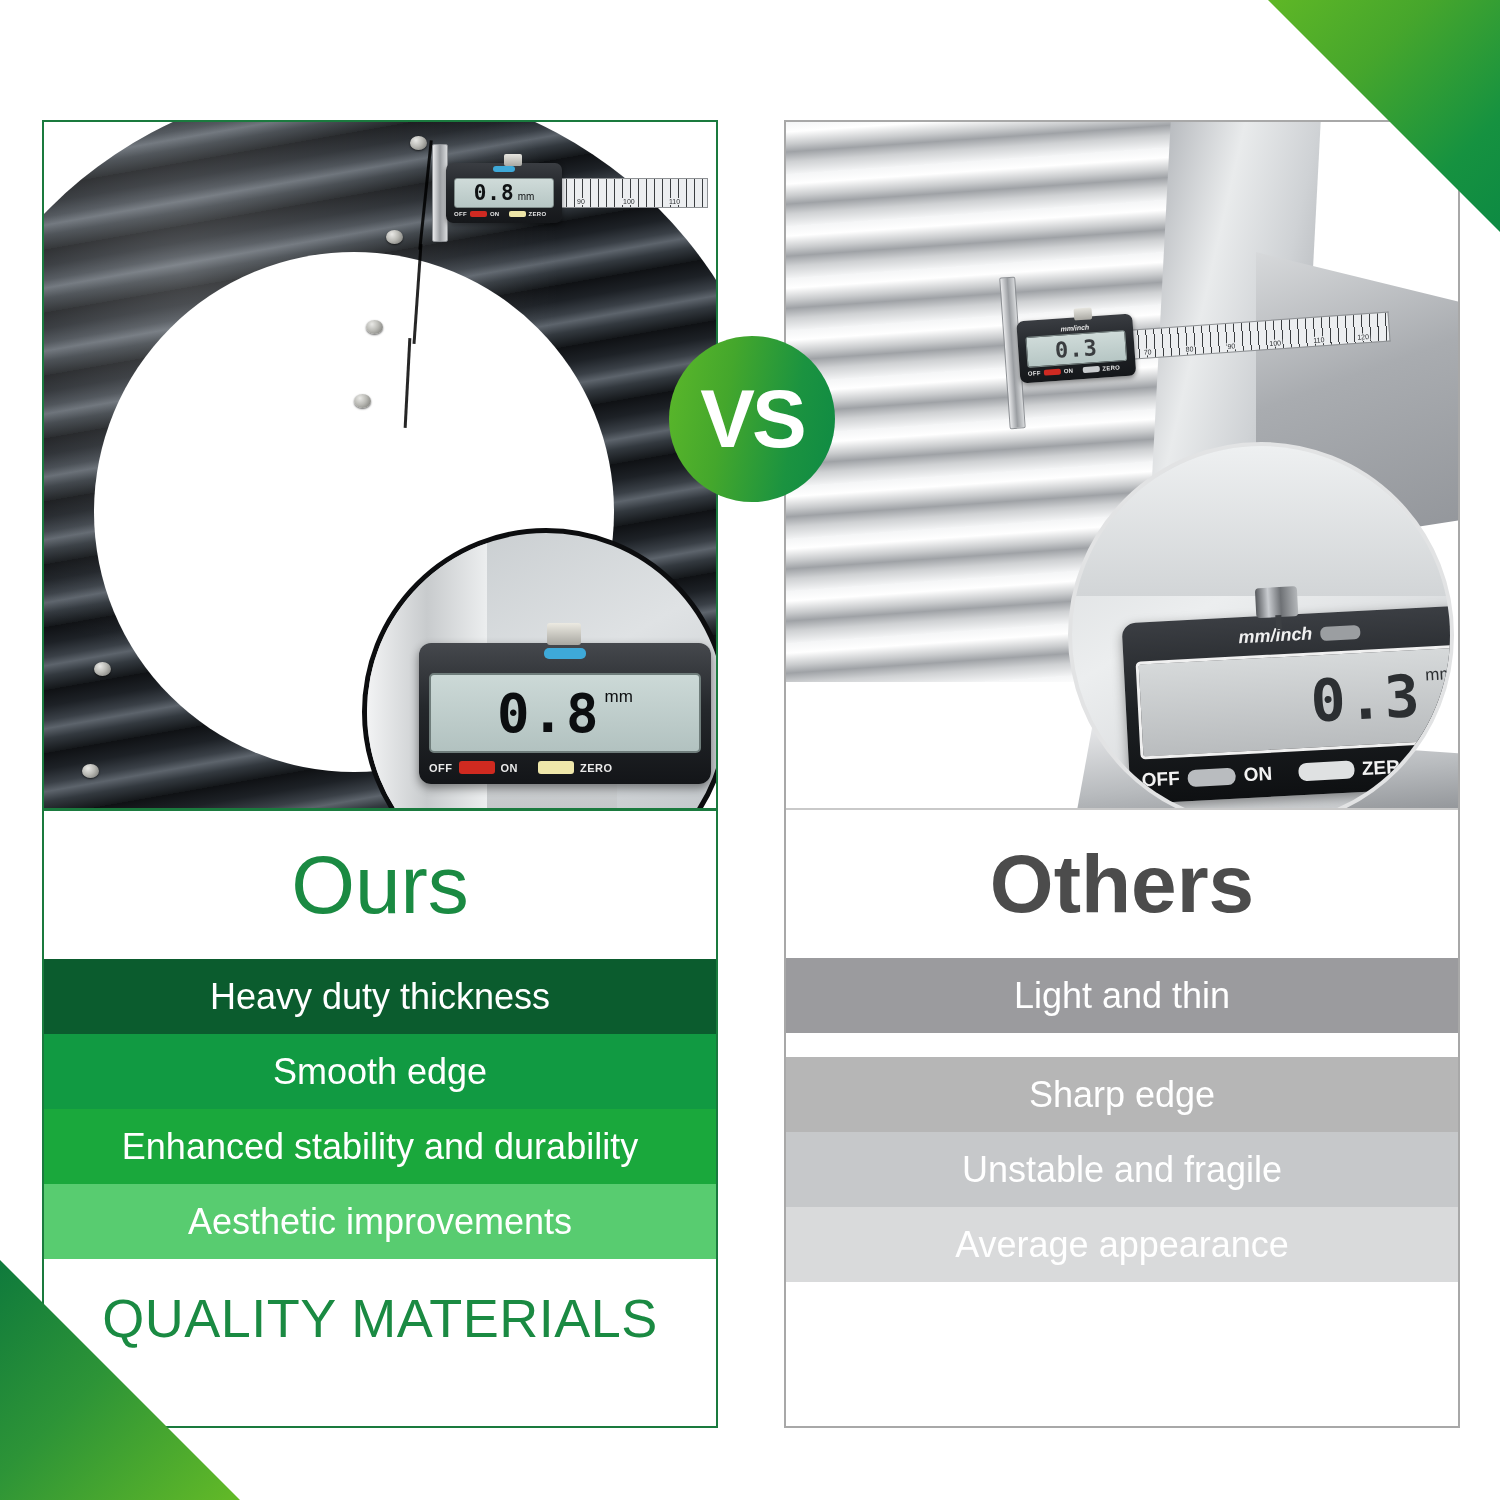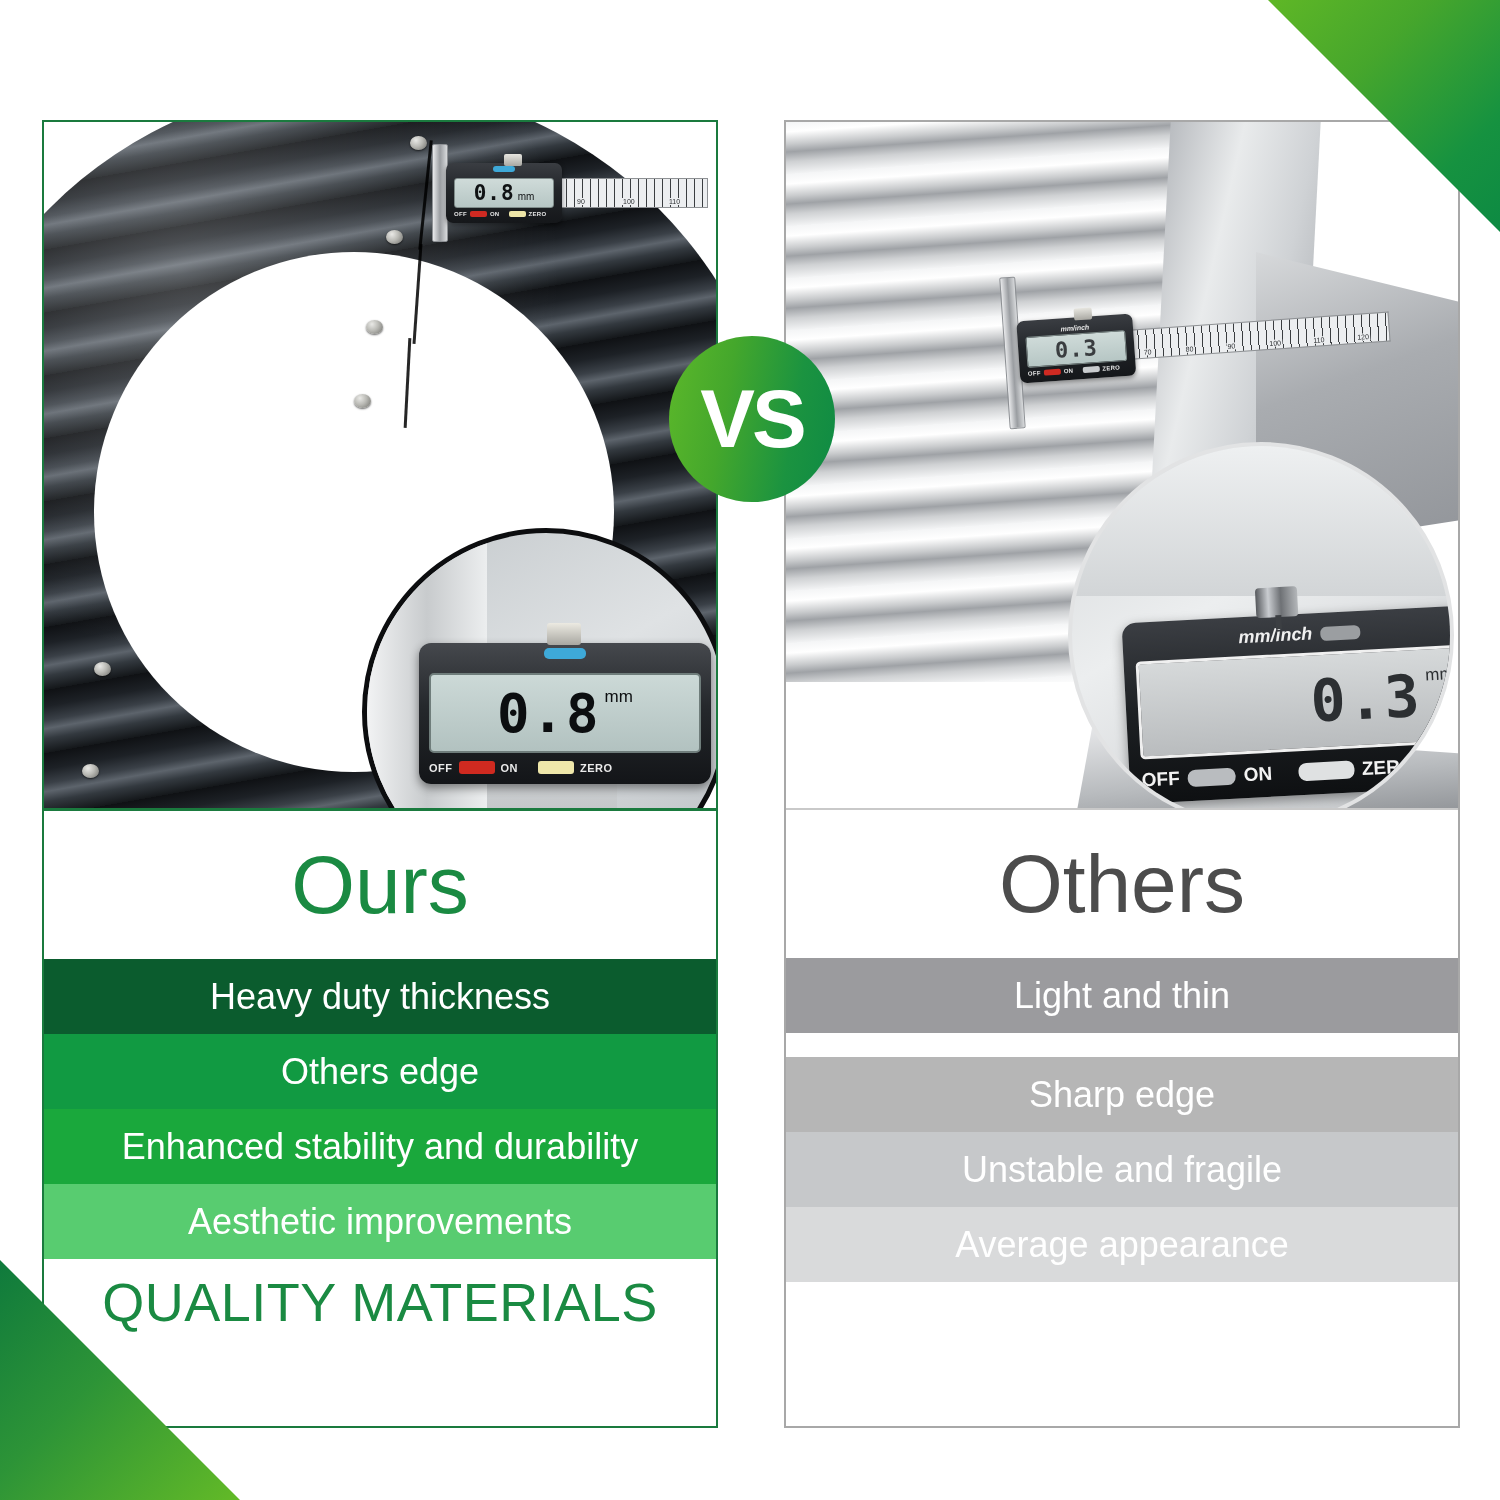--- a/index.html
+++ b/index.html
@@ -358,21 +358,21 @@
   .heading {
     flex: none;
     height: 148px;
     display: flex;
     align-items: center;
     justify-content: center;
     background: #ffffff;
   }
   .heading span { font-size: 82px; font-weight: normal; line-height: 1; text-align: center; }
   #heading-ours span   { color: #1a8a42; }
-  #heading-others span { color: #4c4c4c; }
+  #heading-others span { color: #4c4c4c; font-weight: bold; }
 
   
   .bands { flex: none; }
   .band {
     height: 75px;
     display: flex;
     align-items: center;
     justify-content: center;
     color: #ffffff;
     font-size: 36px;
@@ -381,21 +381,21 @@
     text-align: center;
   }
 
   
   .footer {
     flex: 1;
     display: flex;
     align-items: flex-start;
     justify-content: center;
     background: #ffffff;
-    padding-top: 12px;
+    padding-top: 28px;
     box-sizing: border-box;
   }
   #footer-ours span {
     color: #1a8a42;
     font-size: 54px;
     letter-spacing: .5px;
   }
 </style>
 </head>
 <body>
@@ -469,21 +469,21 @@
 
   <div class="heading" id="heading-ours">
     <span>Ours</span>
   </div>
 
   <div class="bands">
     <div class="band" style="background:#0b5c2e;">
       <span>Heavy duty thickness</span>
     </div>
     <div class="band" style="background:#119a42;">
-      <span>Others edge</span>
+      <span>Smooth edge</span>
     </div>
     <div class="band" style="background:#1aa83c;">
       <span>Enhanced stability and durability</span>
     </div>
     <div class="band" style="background:#58cc70;">
       <span>Aesthetic improvements</span>
     </div>
   </div>
 
   <div class="footer" id="footer-ours">

